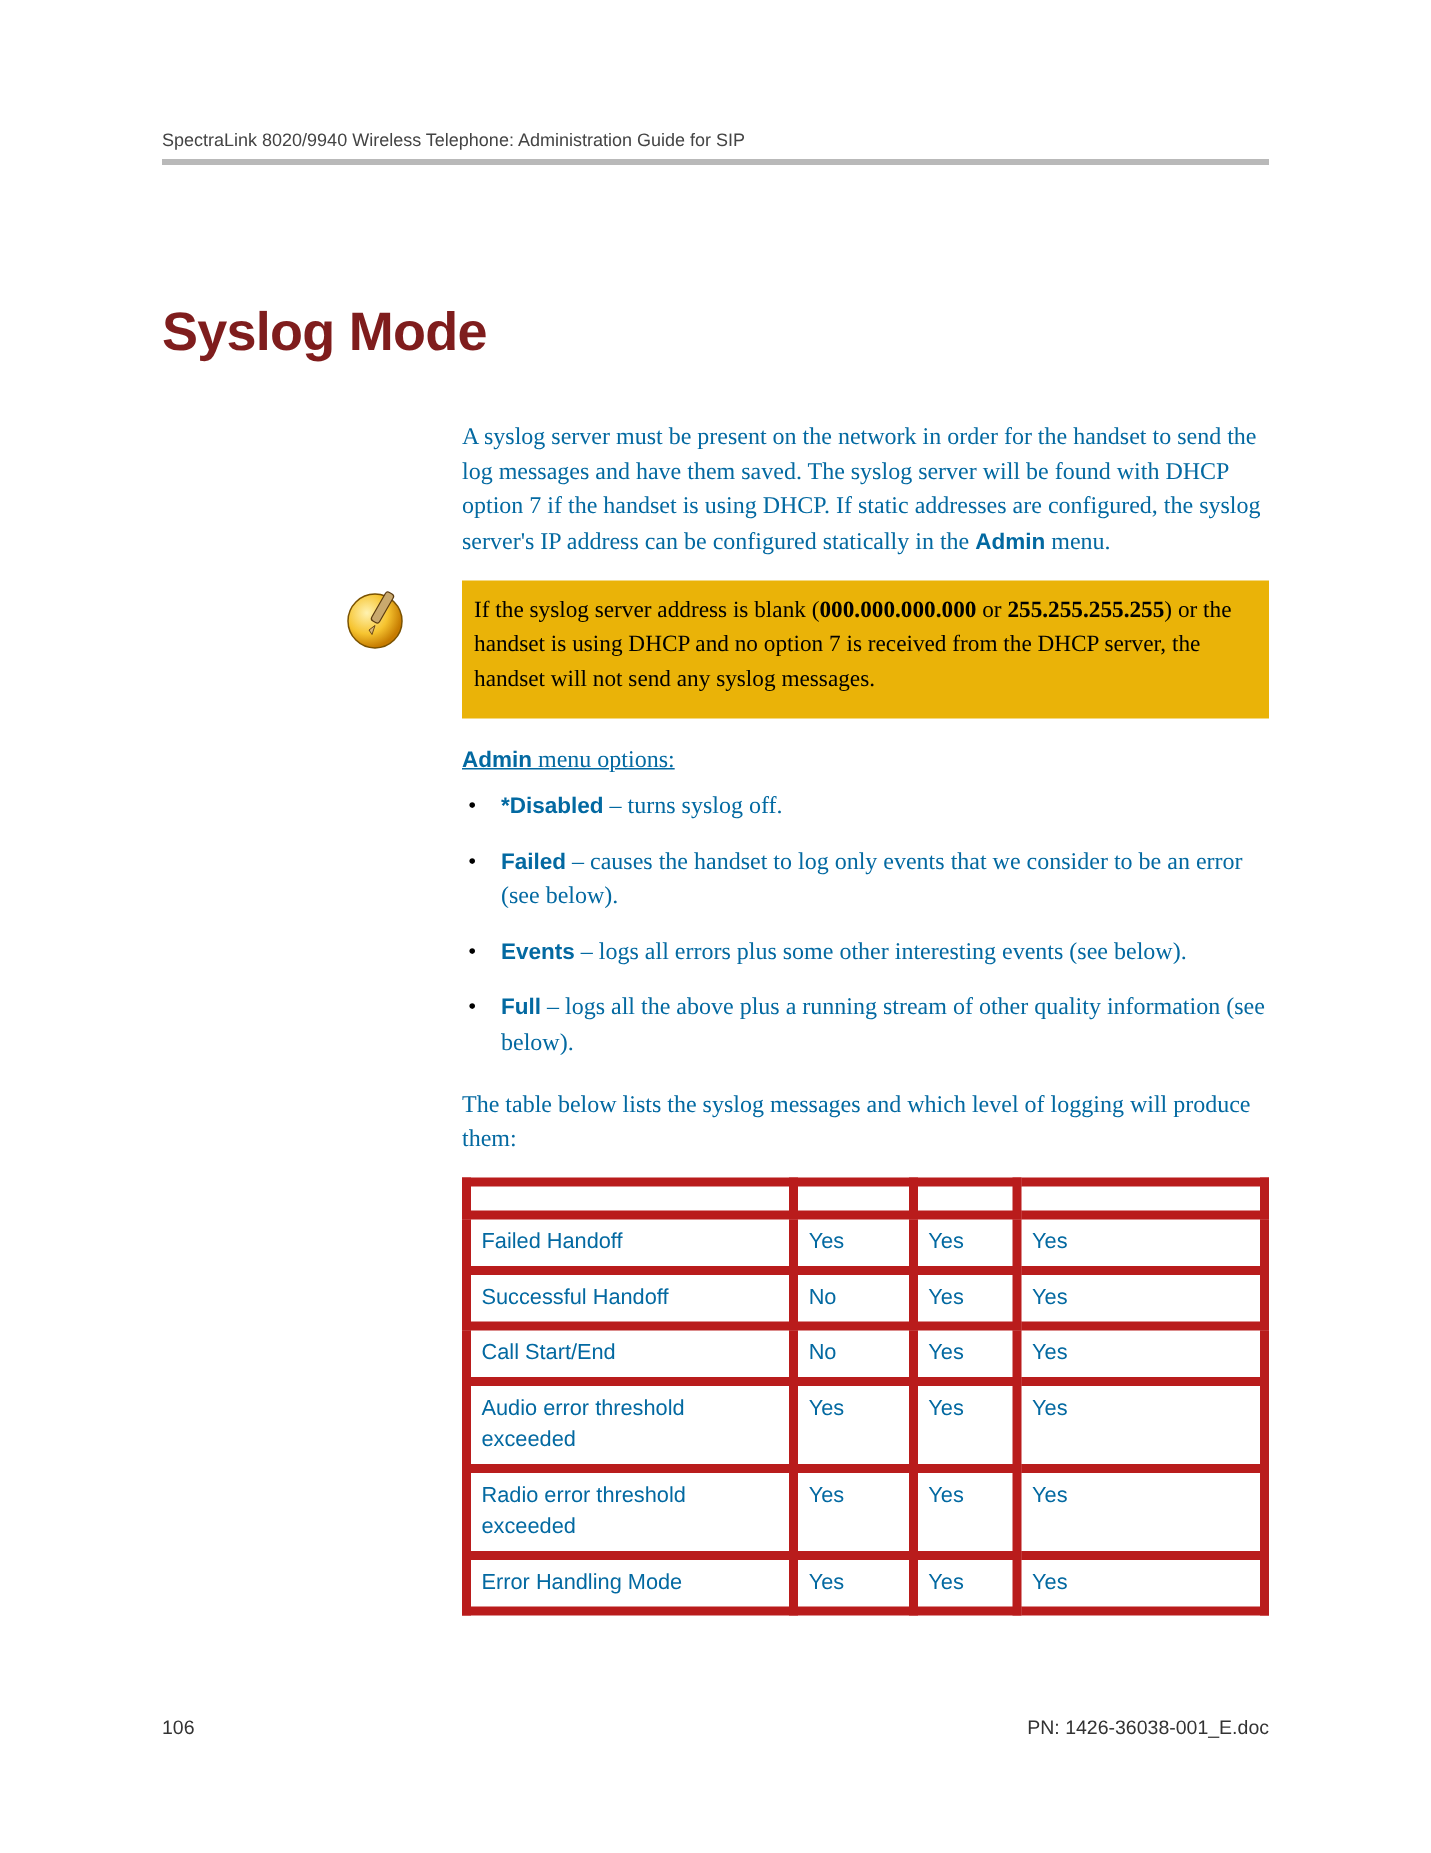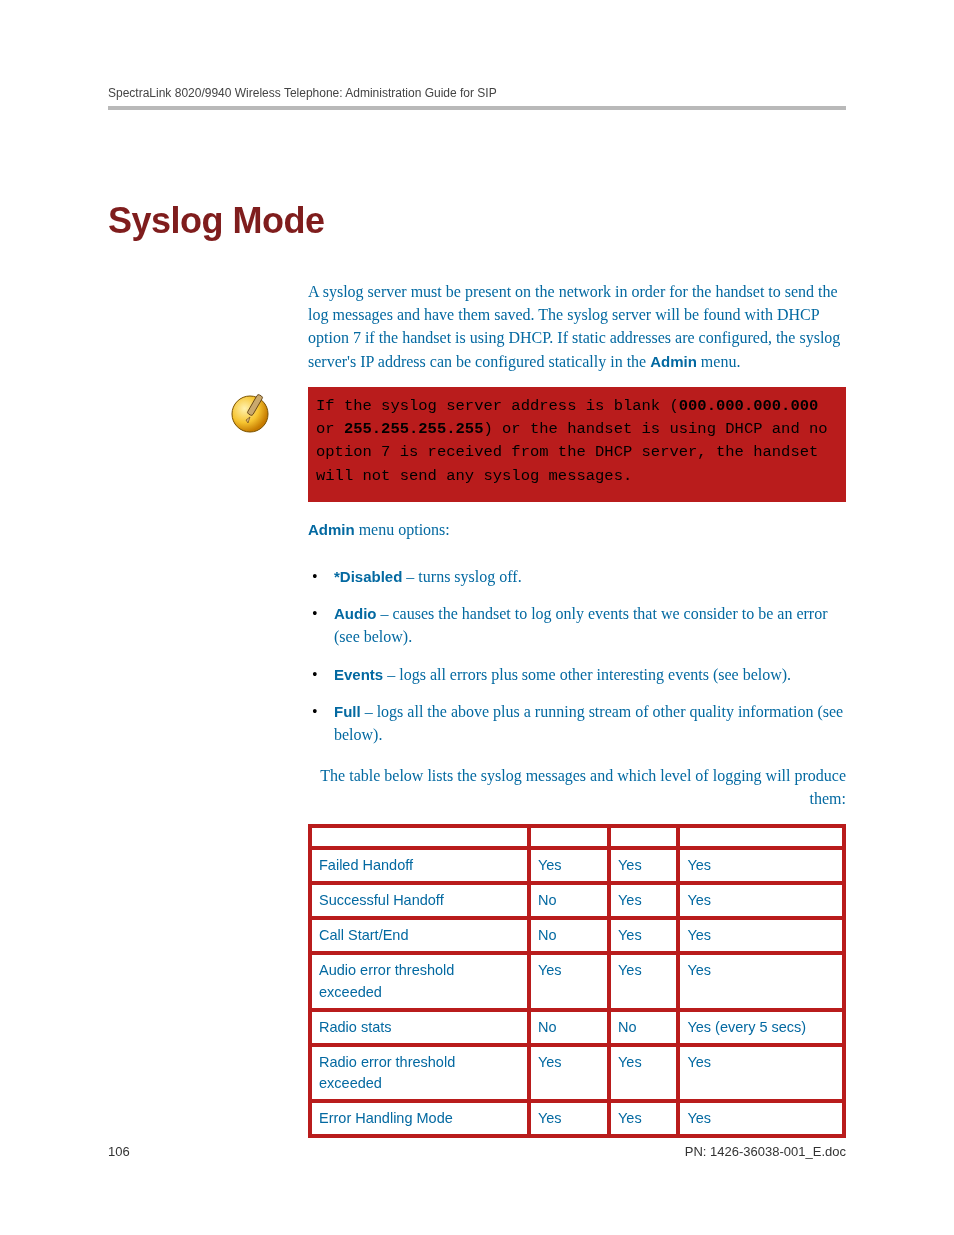--- a/index.html
+++ b/index.html
@@ -50,59 +50,59 @@
     }
     .note-icon {
       width: 44px;
       height: 44px;
       margin-right: 36px;
       flex-shrink: 0;
       position: relative;
       top: 3px;
     }
     .note-box {
-      background: #b91c1c;
+      background: #eab308;
       padding: 8px 8px 14px 8px;
-      font-family: Liberation Mono, monospace;
+      font-family: Liberation Serif, serif;
       font-size: 15.5px;
       line-height: 1.5;
       flex: 1;
     }
     .admin-options {
-      margin-bottom: 24px;
+      margin-bottom: 8px;
+      text-decoration: underline;
     }
     .bullet-list {
       list-style: none;
       margin-bottom: 18px;
     }
     .bullet-list li {
       position: relative;
       padding-left: 26px;
       margin-bottom: 14px;
     }
     .bullet-list li::before {
       content: "•";
       position: absolute;
       left: 4px;
       top: 0;
       font-size: 16px;
       color: #000;
     }
     .table-intro {
       margin-bottom: 14px;
-      text-align: right;
     }
     table {
       border-collapse: collapse;
       width: 100%;
       font-family: Arial, sans-serif;
       font-size: 14.5px;
     }
     table td, table th {
-      border: 4px solid #b91c1c;
+      border: 6px solid #b91c1c;
       padding: 5px 7px;
       text-align: left;
       vertical-align: top;
     }
     table th {
       font-weight: normal;
       height: 22px;
     }
     .col-msg { width: 41%; }
     .col-a { width: 15%; }
@@ -156,21 +156,21 @@
     </div>
   </div>
 
   <div class="body-col">
     <p class="admin-options">
       <span class="bold">Admin</span><span> menu options:</span>
     </p>
 
     <ul class="bullet-list">
       <li><span class="bold">*Disabled</span><span> – turns syslog off.</span></li>
-      <li><span class="bold">Audio</span><span> – causes the handset to log only events that we consider to be an error (see below).</span></li>
+      <li><span class="bold">Failed</span><span> – causes the handset to log only events that we consider to be an error (see below).</span></li>
       <li><span class="bold">Events</span><span> – logs all errors plus some other interesting events (see below).</span></li>
       <li><span class="bold">Full</span><span> – logs all the above plus a running stream of other quality information (see below).</span></li>
     </ul>
 
     <p class="table-intro">The table below lists the syslog messages and which level of logging will produce them:</p>
 
     <table>
       <colgroup>
         <col class="col-msg">
           <col class="col-a">
@@ -204,26 +204,20 @@
             <td>Yes</td>
             <td>Yes</td>
           </tr>
           <tr>
             <td>Audio error threshold exceeded</td>
             <td>Yes</td>
             <td>Yes</td>
             <td>Yes</td>
           </tr>
           <tr>
-            <td>Radio stats</td>
-            <td>No</td>
-            <td>No</td>
-            <td>Yes (every 5 secs)</td>
-          </tr>
-          <tr>
             <td>Radio error threshold exceeded</td>
             <td>Yes</td>
             <td>Yes</td>
             <td>Yes</td>
           </tr>
           <tr>
             <td>Error Handling Mode</td>
             <td>Yes</td>
             <td>Yes</td>
             <td>Yes</td>

